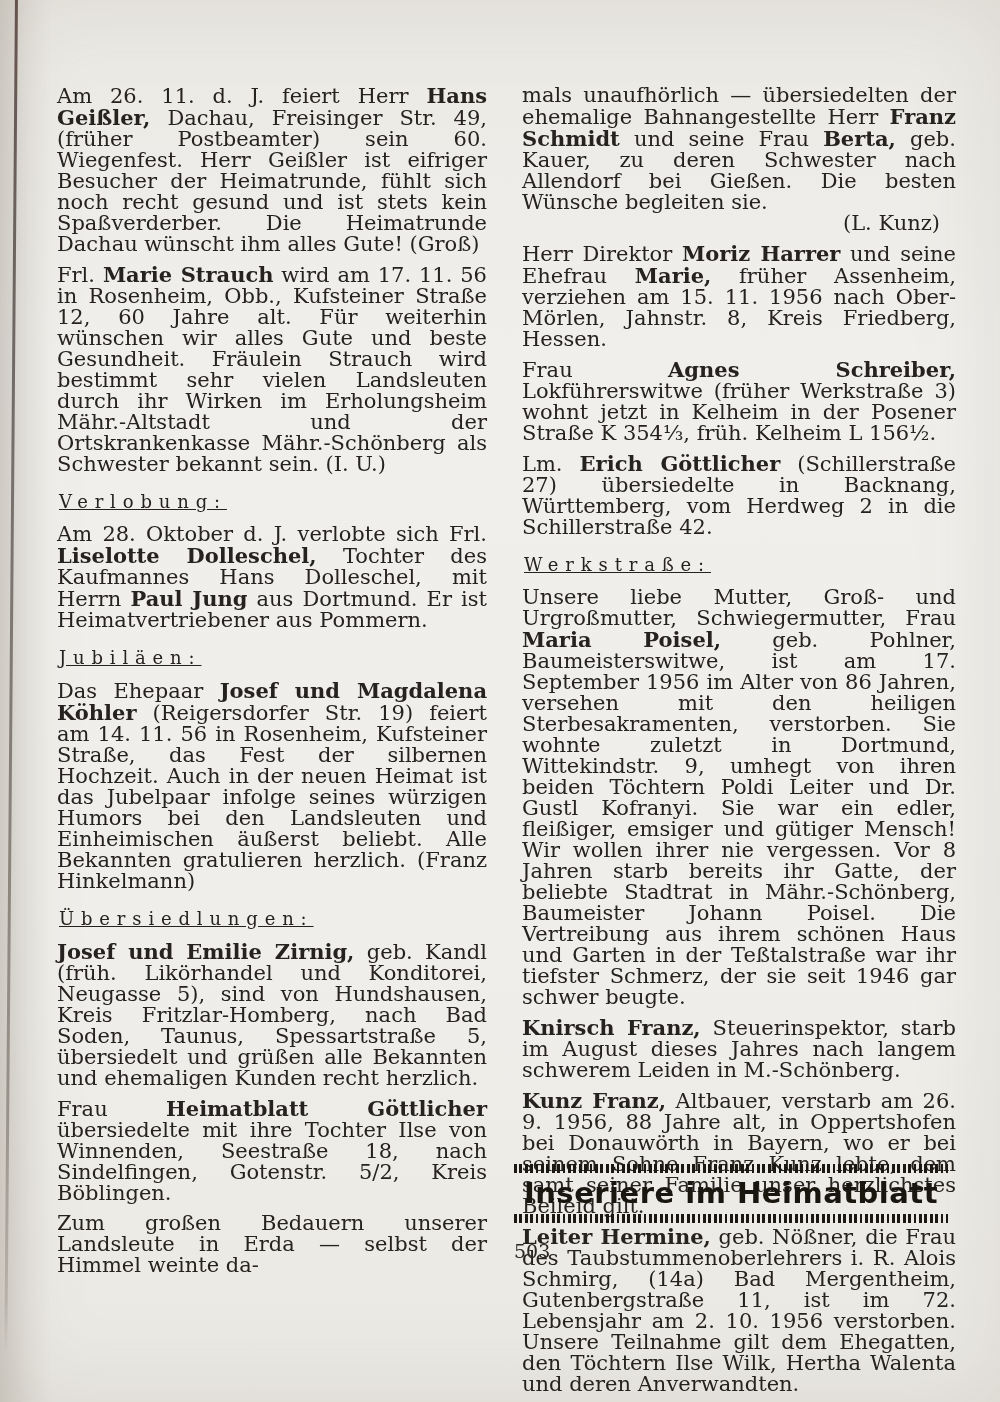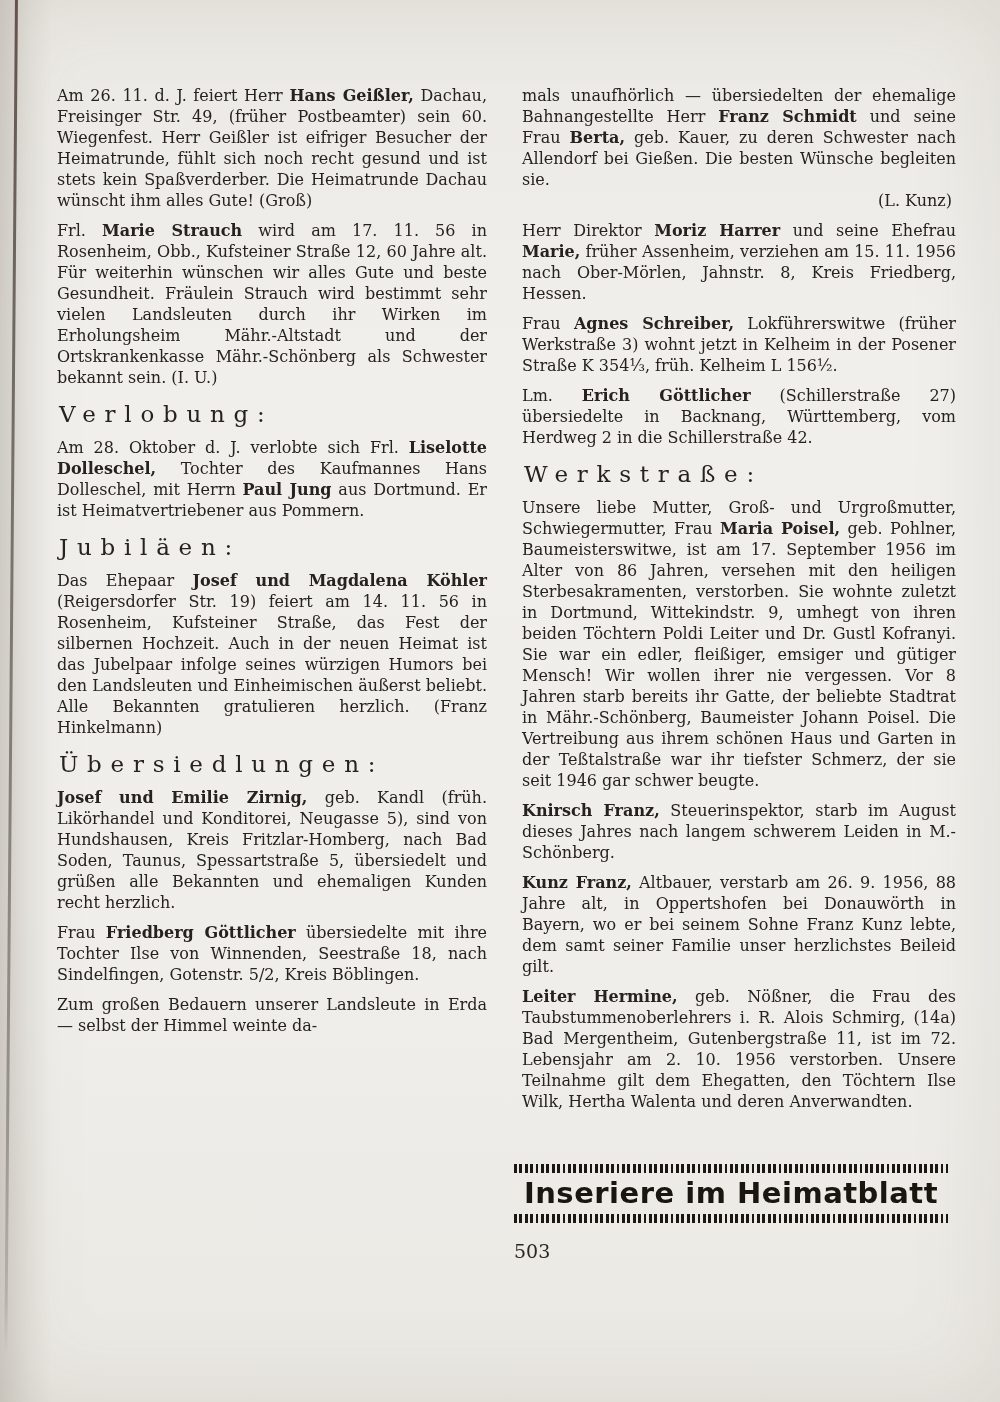--- a/index.html
+++ b/index.html
@@ -27,30 +27,31 @@
       rgba(82,74,66,0.62) 55%, rgba(95,86,76,0.50) 82%,
       rgba(110,100,90,0.25) 96%, rgba(110,100,90,0) 100%);
     transform: rotate(0.45deg); transform-origin: top left;
     border-radius: 2px;
   }
   .col { position: absolute; top: 85px; }
   .col-left  { left: 57px;  width: 430px; }
   .col-right { left: 522px; width: 434px; }
   .para {
     margin: 0 0 9px 0;
-    font-size: 16px; line-height: 21px;
+    font-size: 21px; line-height: 21px;
     text-align: justify; text-justify: inter-word;
     hyphens: none;
   }
   .para b { font-weight: bold; }
-  .sig { text-align: right; margin: -9px 4px 9px 0; }
+  .sig { text-align: right; margin: -9px 16px 9px 0; }
   .heading {
-    font-size: 23px; line-height: 21px; font-weight: normal;
+    font-size: 18px; line-height: 21px; font-weight: normal;
     letter-spacing: 0.38em;
     margin: 16px 0 12px 2px;
+    text-decoration: underline;
   }
   .ad-banner { position: absolute; left: 514px; top: 1164px; width: 434px; }
   .dash-row {
     height: 9px; width: 100%;
     background: repeating-linear-gradient(90deg, #1b1713 0px, #1b1713 2.8px, rgba(0,0,0,0) 2.8px, rgba(0,0,0,0) 5.4px);
   }
   .ad-title {
     font-family: "DejaVu Sans", sans-serif;
     font-weight: bold; font-size: 29px; line-height: 34px;
     text-align: center; color: #19150f;
@@ -70,21 +71,21 @@
 
   <div class="col col-left">
     <p class="para">Am 26. 11. d. J. feiert Herr <b>Hans Geißler,</b> Dachau, Freisinger Str. 49, (früher Postbeamter) sein 60. Wiegenfest. Herr Geißler ist eifriger Besucher der Heimatrunde, fühlt sich noch recht gesund und ist stets kein Spaßverderber. Die Heimatrunde Dachau wünscht ihm alles Gute! (Groß)</p>
     <p class="para">Frl. <b>Marie Strauch</b> wird am 17. 11. 56 in Rosenheim, Obb., Kufsteiner Straße 12, 60 Jahre alt. Für weiterhin wünschen wir alles Gute und beste Gesundheit. Fräulein Strauch wird bestimmt sehr vielen Landsleuten durch ihr Wirken im Erholungsheim Mähr.-Altstadt und der Ortskrankenkasse Mähr.-Schönberg als Schwester bekannt sein. (I. U.)</p>
     <h2 class="heading">Verlobung:</h2>
     <p class="para">Am 28. Oktober d. J. verlobte sich Frl. <b>Liselotte Dolleschel,</b> Tochter des Kaufmannes Hans Dolleschel, mit Herrn <b>Paul Jung</b> aus Dortmund. Er ist Heimatvertriebener aus Pommern.</p>
     <h2 class="heading">Jubiläen:</h2>
     <p class="para">Das Ehepaar <b>Josef und Magdalena Köhler</b> (Reigersdorfer Str. 19) feiert am 14. 11. 56 in Rosenheim, Kufsteiner Straße, das Fest der silbernen Hochzeit. Auch in der neuen Heimat ist das Jubelpaar infolge seines würzigen Humors bei den Landsleuten und Einheimischen äußerst beliebt. Alle Bekannten gratulieren herzlich. (Franz Hinkelmann)</p>
     <h2 class="heading">Übersiedlungen:</h2>
     <p class="para"><b>Josef und Emilie Zirnig,</b> geb. Kandl (früh. Likörhandel und Konditorei, Neugasse 5), sind von Hundshausen, Kreis Fritzlar-Homberg, nach Bad Soden, Taunus, Spessartstraße 5, übersiedelt und grüßen alle Bekannten und ehemaligen Kunden recht herzlich.</p>
-    <p class="para">Frau <b>Friedberg Göttlicher</b> übersiedelte mit ihre Tochter Ilse von Winnenden, Seestraße 18, nach Sindelfingen, Gotenstr. 5/2, Kreis Böblingen.</p>
+    <p class="para">Frau <b>Heimatblatt Göttlicher</b> übersiedelte mit ihre Tochter Ilse von Winnenden, Seestraße 18, nach Sindelfingen, Gotenstr. 5/2, Kreis Böblingen.</p>
     <p class="para">Zum großen Bedauern unserer Landsleute in Erda — selbst der Himmel weinte da-</p>
   </div>
 
   <div class="col col-right">
     <p class="para">mals unaufhörlich — übersiedelten der ehemalige Bahnangestellte Herr <b>Franz Schmidt</b> und seine Frau <b>Berta,</b> geb. Kauer, zu deren Schwester nach Allendorf bei Gießen. Die besten Wünsche begleiten sie.</p>
     <p class="para sig">(L. Kunz)</p>
     <p class="para">Herr Direktor <b>Moriz Harrer</b> und seine Ehefrau <b>Marie,</b> früher Assenheim, verziehen am 15. 11. 1956 nach Ober-Mörlen, Jahnstr. 8, Kreis Friedberg, Hessen.</p>
     <p class="para">Frau <b>Agnes Schreiber,</b> Lokführerswitwe (früher Werkstraße 3) wohnt jetzt in Kelheim in der Posener Straße K 354⅓, früh. Kelheim L 156½.</p>
     <p class="para">Lm. <b>Erich Göttlicher</b> (Schillerstraße 27) übersiedelte in Backnang, Württemberg, vom Herdweg 2 in die Schillerstraße 42.</p>
     <h2 class="heading">Werkstraße:</h2>

